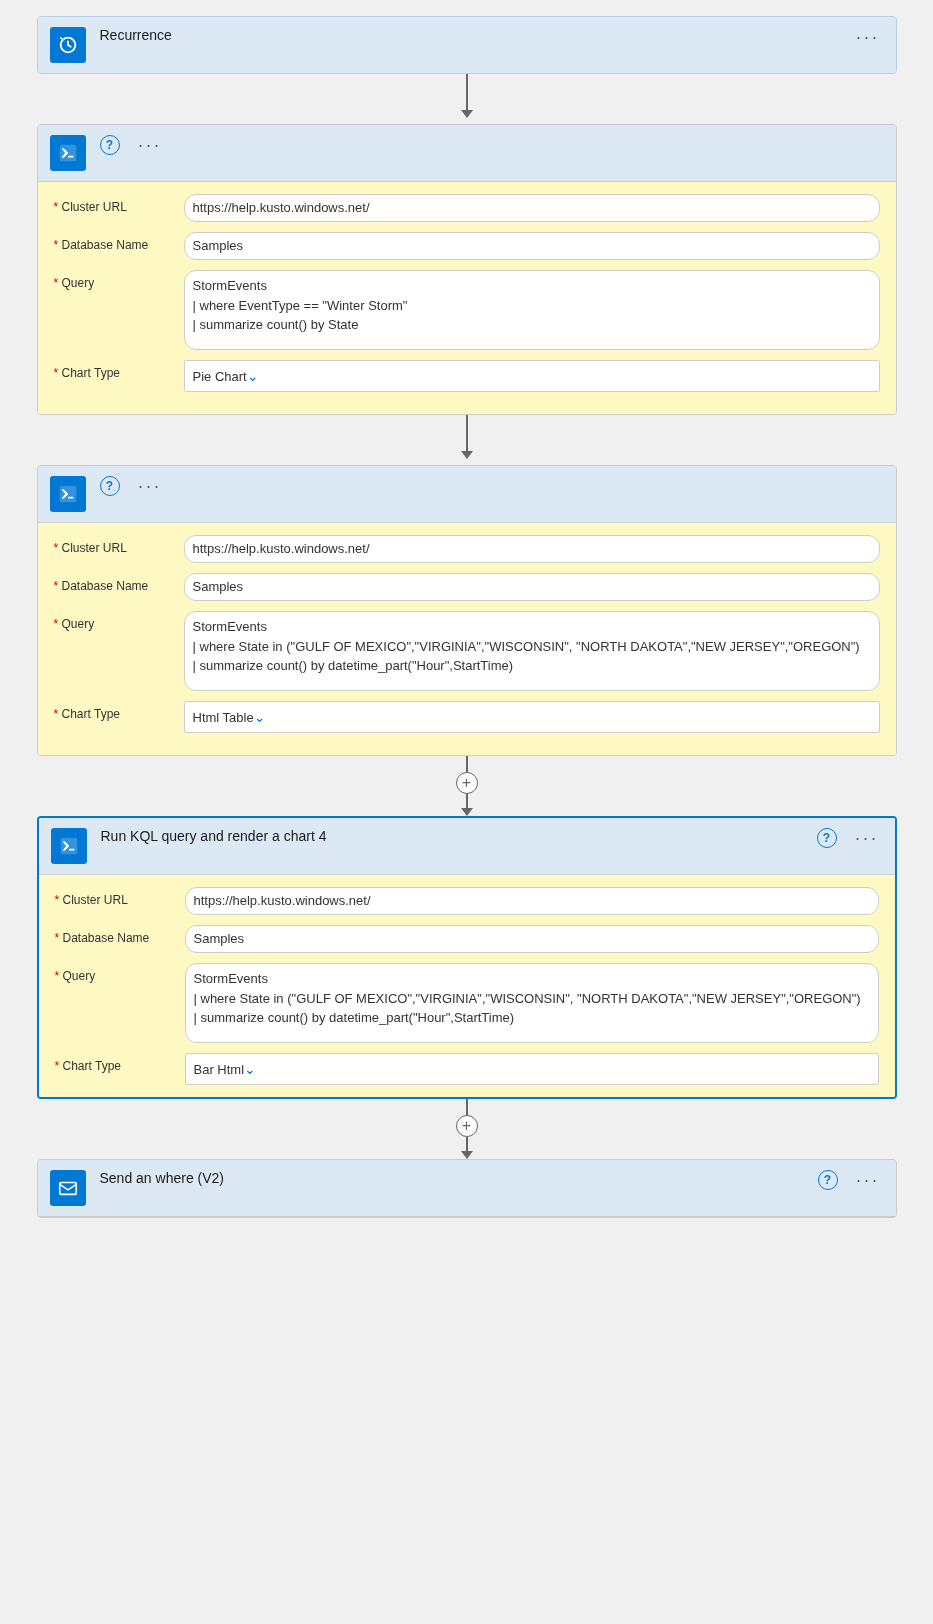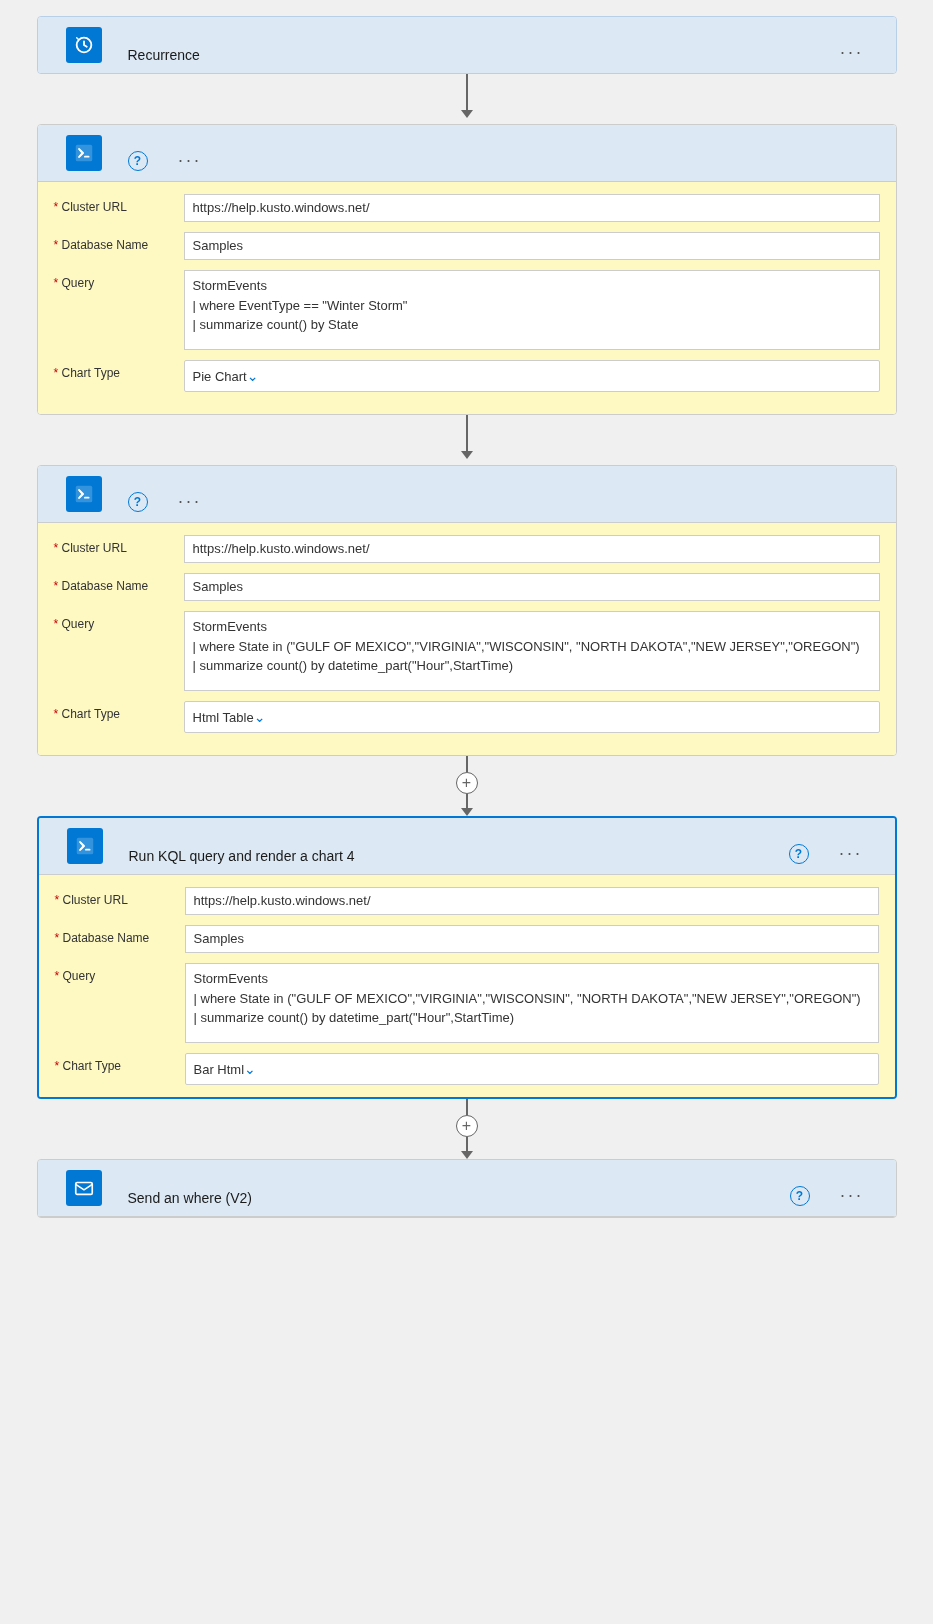--- a/index.html
+++ b/index.html
@@ -29,25 +29,25 @@
       border-radius: 4px;
       overflow: hidden;
     }
 
     .card.active {
       border: 2px solid #0078d4;
     }
 
     .card-header {
       display: flex;
-      align-items: flex-end;
-      padding: 10px 28px;
+      align-items: flex-start;
+      padding: 10px 12px;
       background: #dce9f5;
       border-bottom: 1px solid #ccc;
-      gap: 26px;
+      gap: 14px;
     }
 
     .card-icon {
       width: 36px;
       height: 36px;
       background: #0078d4;
       border-radius: 3px;
       display: flex;
       align-items: center;
       justify-content: center;
@@ -113,21 +113,21 @@
       padding-top: 6px;
     }
 
     .field-input {
       flex: 1;
       border: 1px solid #ccc;
       background: #fff;
       padding: 5px 8px;
       font-size: 13px;
       color: #333;
-      border-radius: 0;
+      border-radius: 12px;
       min-height: 28px;
     }
 
     .field-input.multiline {
       min-height: 80px;
       line-height: 1.5;
       white-space: pre-wrap;
     }
 
     .field-select {

